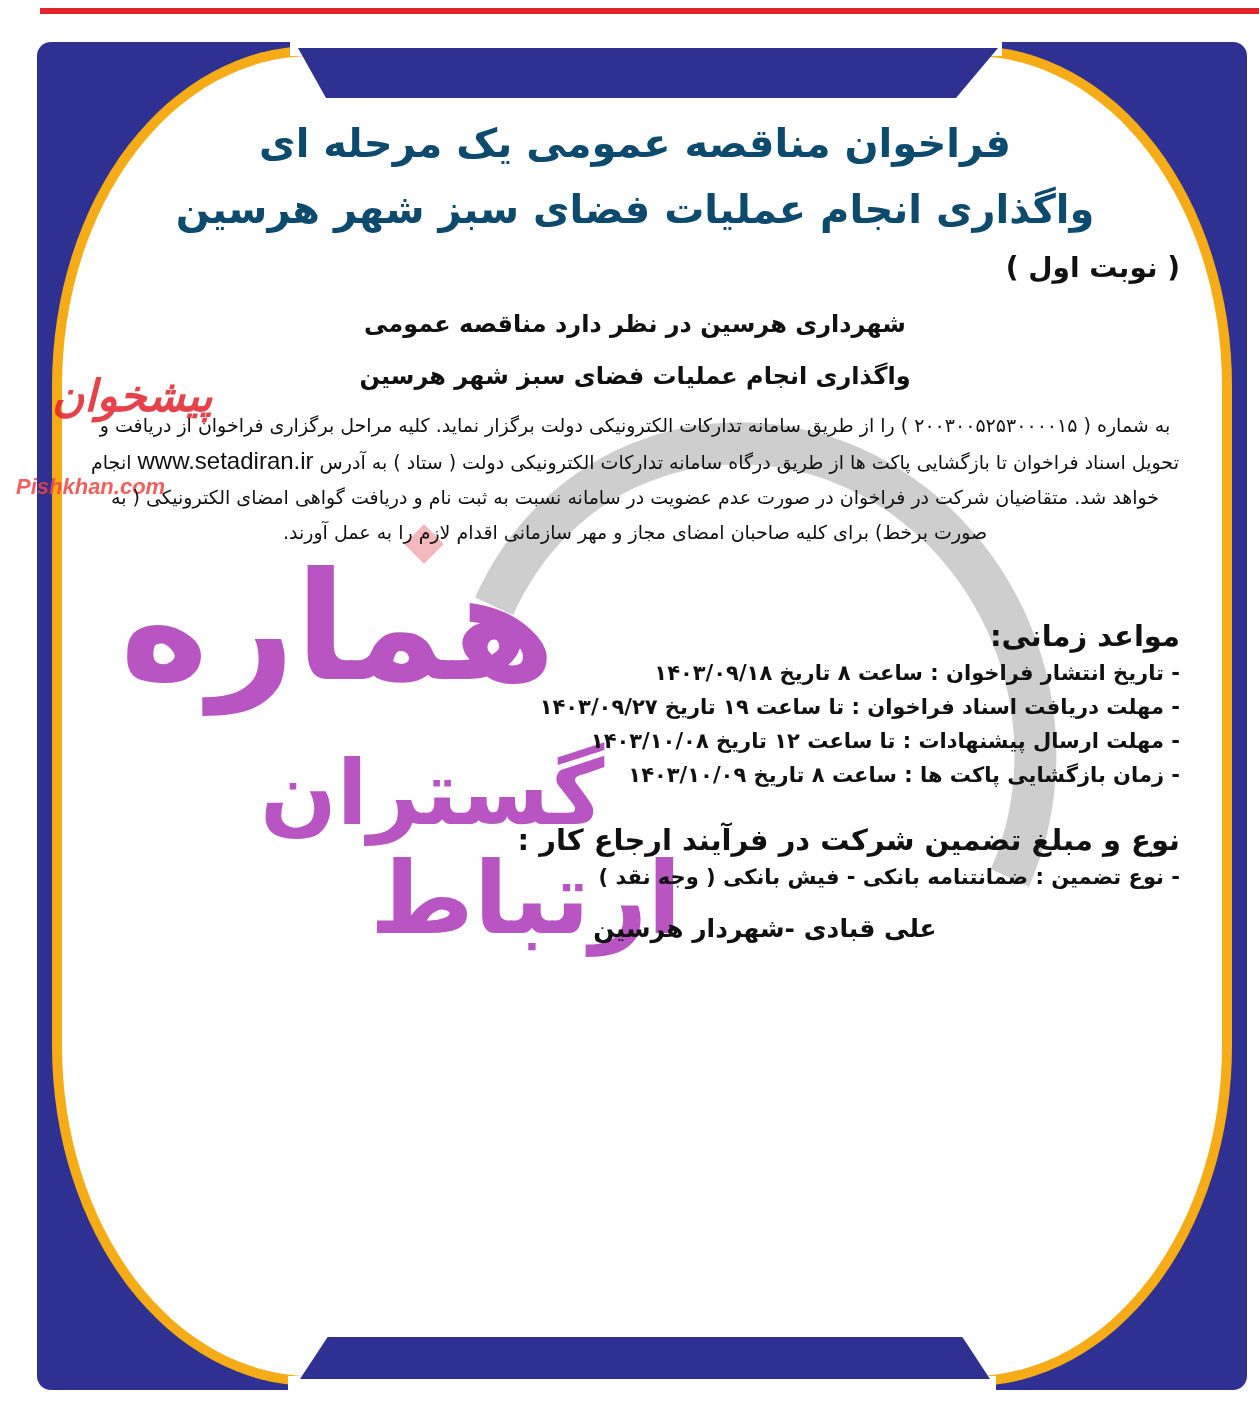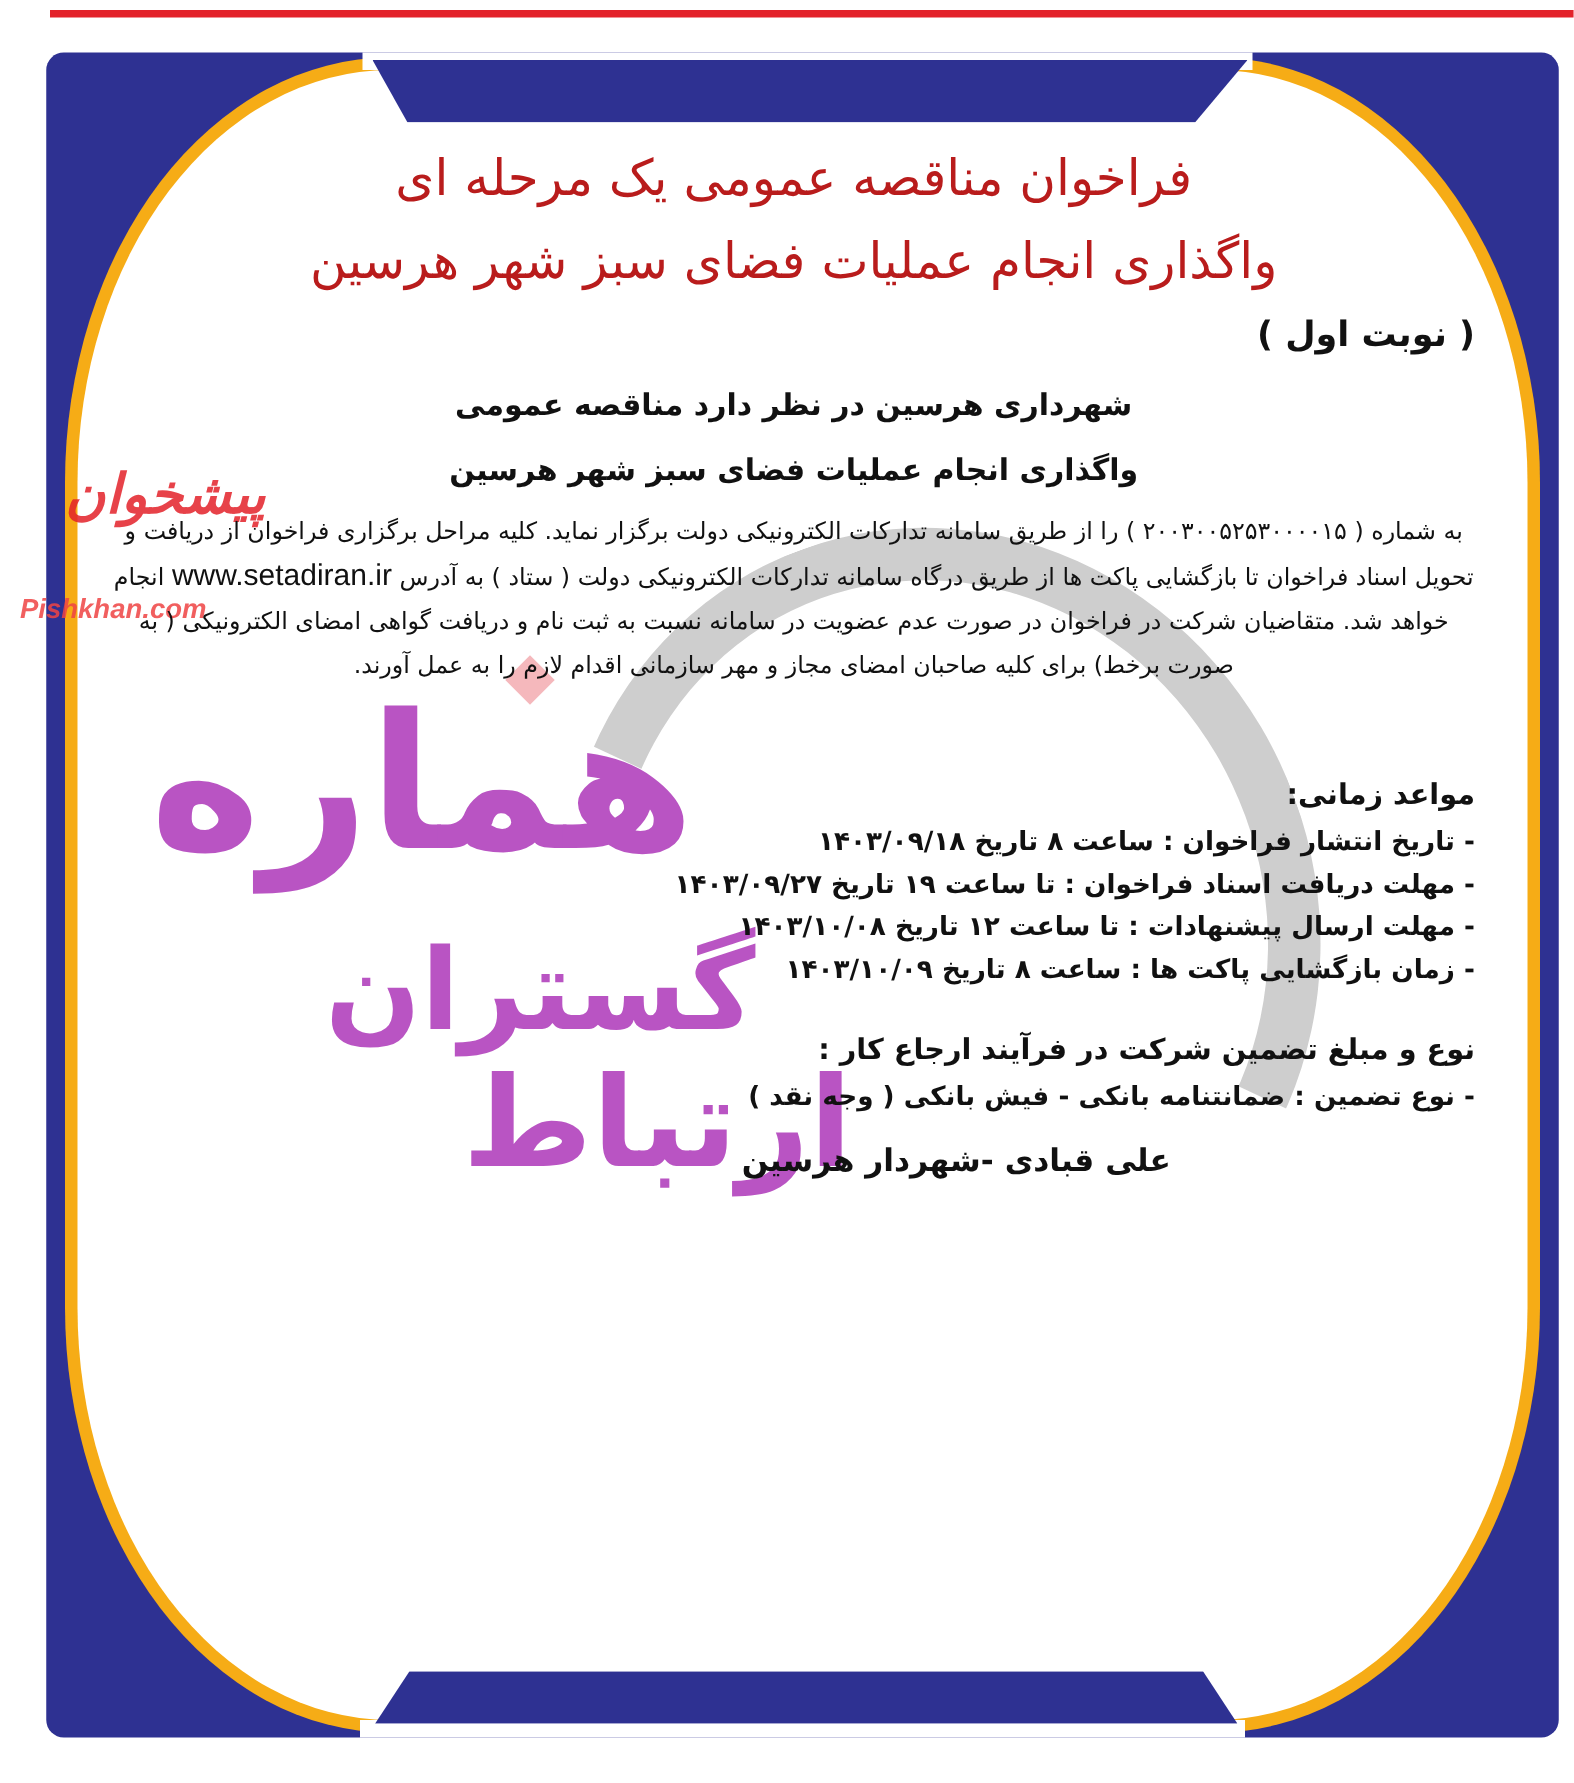--- a/index.html
+++ b/index.html
@@ -23,26 +23,26 @@
   .wm-ring { position: absolute; left: 330px; top: 0; width: 520px; height: 560px; border: 42px solid #c9c9c9;
              border-radius: 50%; border-left-color: transparent; border-bottom-color: transparent; opacity: 0.9; transform: rotate(-20deg); }
   .wm-text { position: absolute; color: #a21caf; font-weight: bold; font-family: "DejaVu Sans", sans-serif; white-space: nowrap; }
   .wm-diamond { position: absolute; left: 408px; top: 520px; width: 28px; height: 28px; background: #f5b8bc; transform: rotate(45deg); }
 
   .pishkhan { position: absolute; left: 12px; top: 370px; width: 190px; height: 140px; pointer-events: none; }
   .pk-fa { position: absolute; left: 40px; top: 0; color: #e3222a; font-size: 44px; font-weight: bold; font-style: italic; opacity: 0.85; }
   .pk-en { position: absolute; left: 4px; top: 104px; color: #ef4444; font-size: 22px; font-style: italic; font-weight: bold; opacity: 0.85; font-family: "Liberation Sans", sans-serif; }
 
   .content { position: absolute; left: 90px; top: 110px; width: 1090px; direction: rtl; text-align: right; }
-  .title { color: #b91c1c; font-weight: normal; text-align: center; font-size: 40px; line-height: 66px; margin: 0; }
+  .title { color: #0c4a6e; font-weight: bold; text-align: center; font-size: 40px; line-height: 66px; margin: 0; }
   .round { font-weight: bold; font-size: 28px; line-height: 44px; margin: 4px 0 8px; }
   .subtitle { text-align: center; font-weight: bold; font-size: 24px; line-height: 52px; margin: 0; }
   .body-para { font-size: 19px; line-height: 35px; margin: 6px 0 0; text-align: center; padding: 0 0 0 0; }
   .body-para .url { font-family: "Liberation Sans", sans-serif; font-size: 24px; direction: ltr; unicode-bidi: embed; }
-  .section-head { font-weight: bold; font-size: 23px; line-height: 40px; margin: 66px 0 0; }
+  .section-head { font-weight: bold; font-size: 29px; line-height: 40px; margin: 66px 0 0; }
   .section-head.second { margin-top: 28px; }
   .item { font-weight: bold; font-size: 21px; line-height: 34px; margin: 0; }
   .plain { font-size: 19px; line-height: 33px; margin: 0; }
   .signature { font-weight: bold; font-size: 25px; text-align: center; margin: 20px 0 0; padding-left: 260px; }
   .contact-block { padding-left: 0; }
 </style>
 </head>
 <body>
 
 <div class="top-rule"></div>

